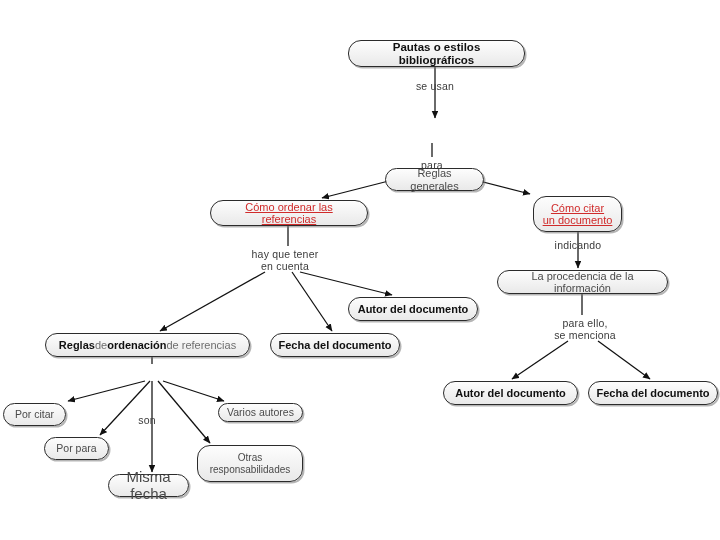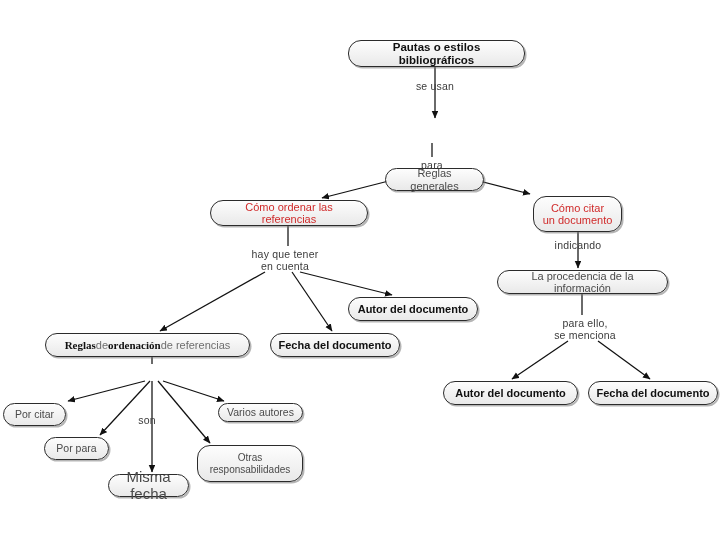--- a/index.html
+++ b/index.html
@@ -47,25 +47,25 @@
     font-weight: bold;
     color: #101010;
   }
   .node.plain {
     font-weight: normal;
     color: #4a4a4a;
   }
   .node.red {
     font-weight: normal;
     color: #d02b2b;
+    text-decoration: underline;
   }
   .node .b {
     font-weight: bold;
     color: #101010;
-    font-family: Liberation Serif, serif;
   }
   .node .n {
     font-weight: normal;
     color: #6e6e6e;
   }
   .link-label {
     position: absolute;
     text-align: center;
     color: #3b3b3b;
     font-size: 10.5px;

